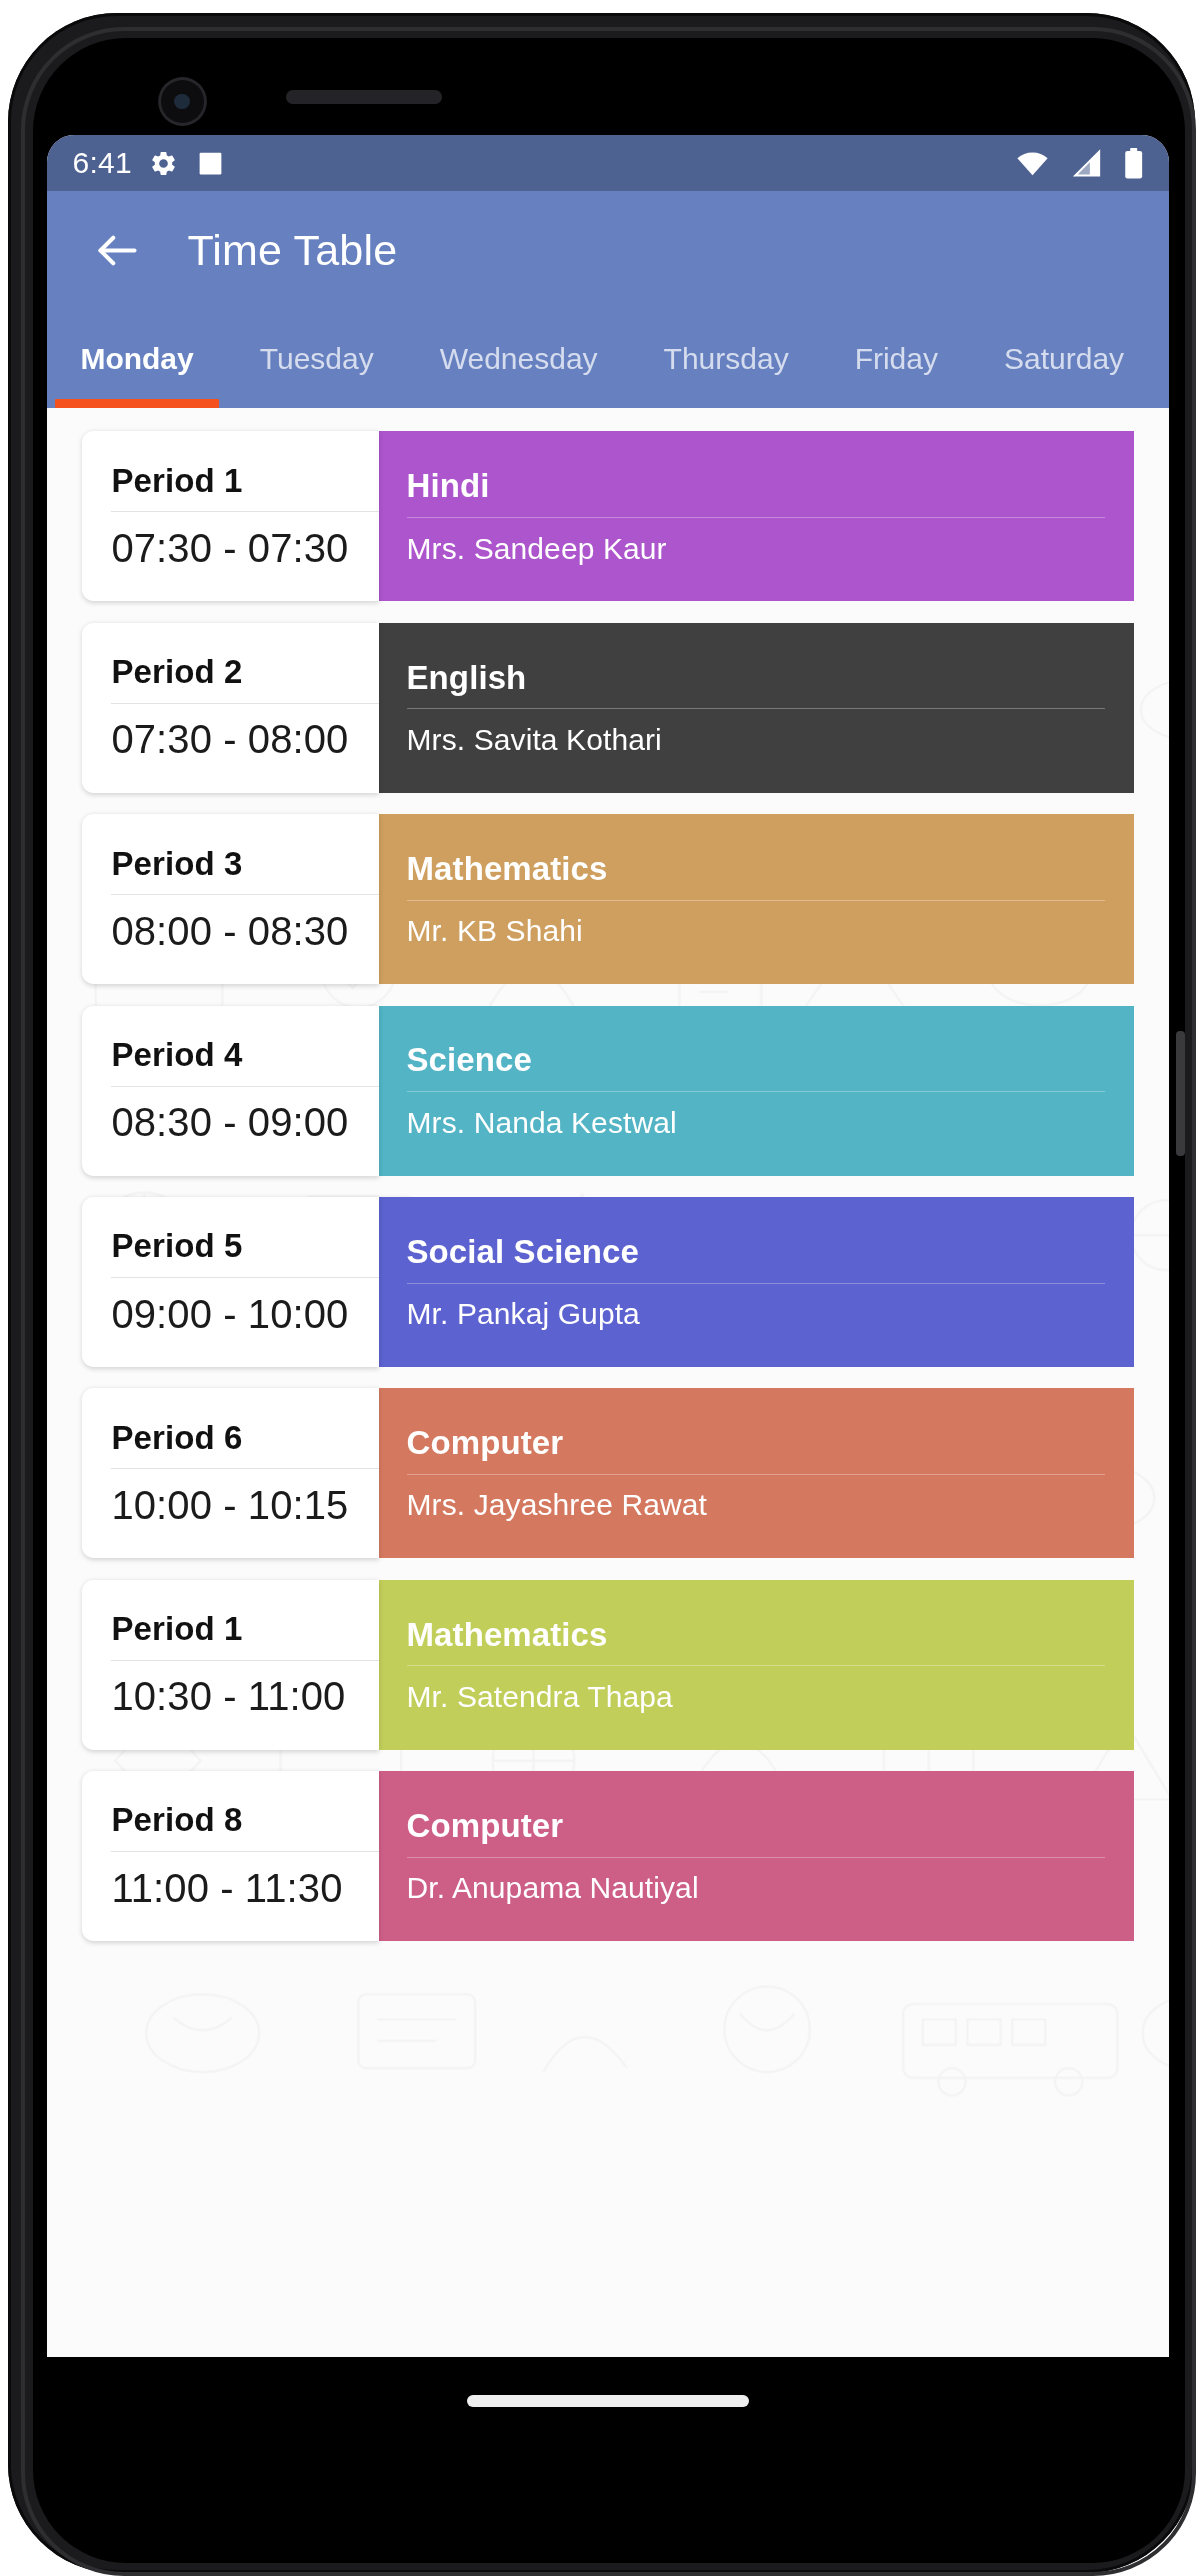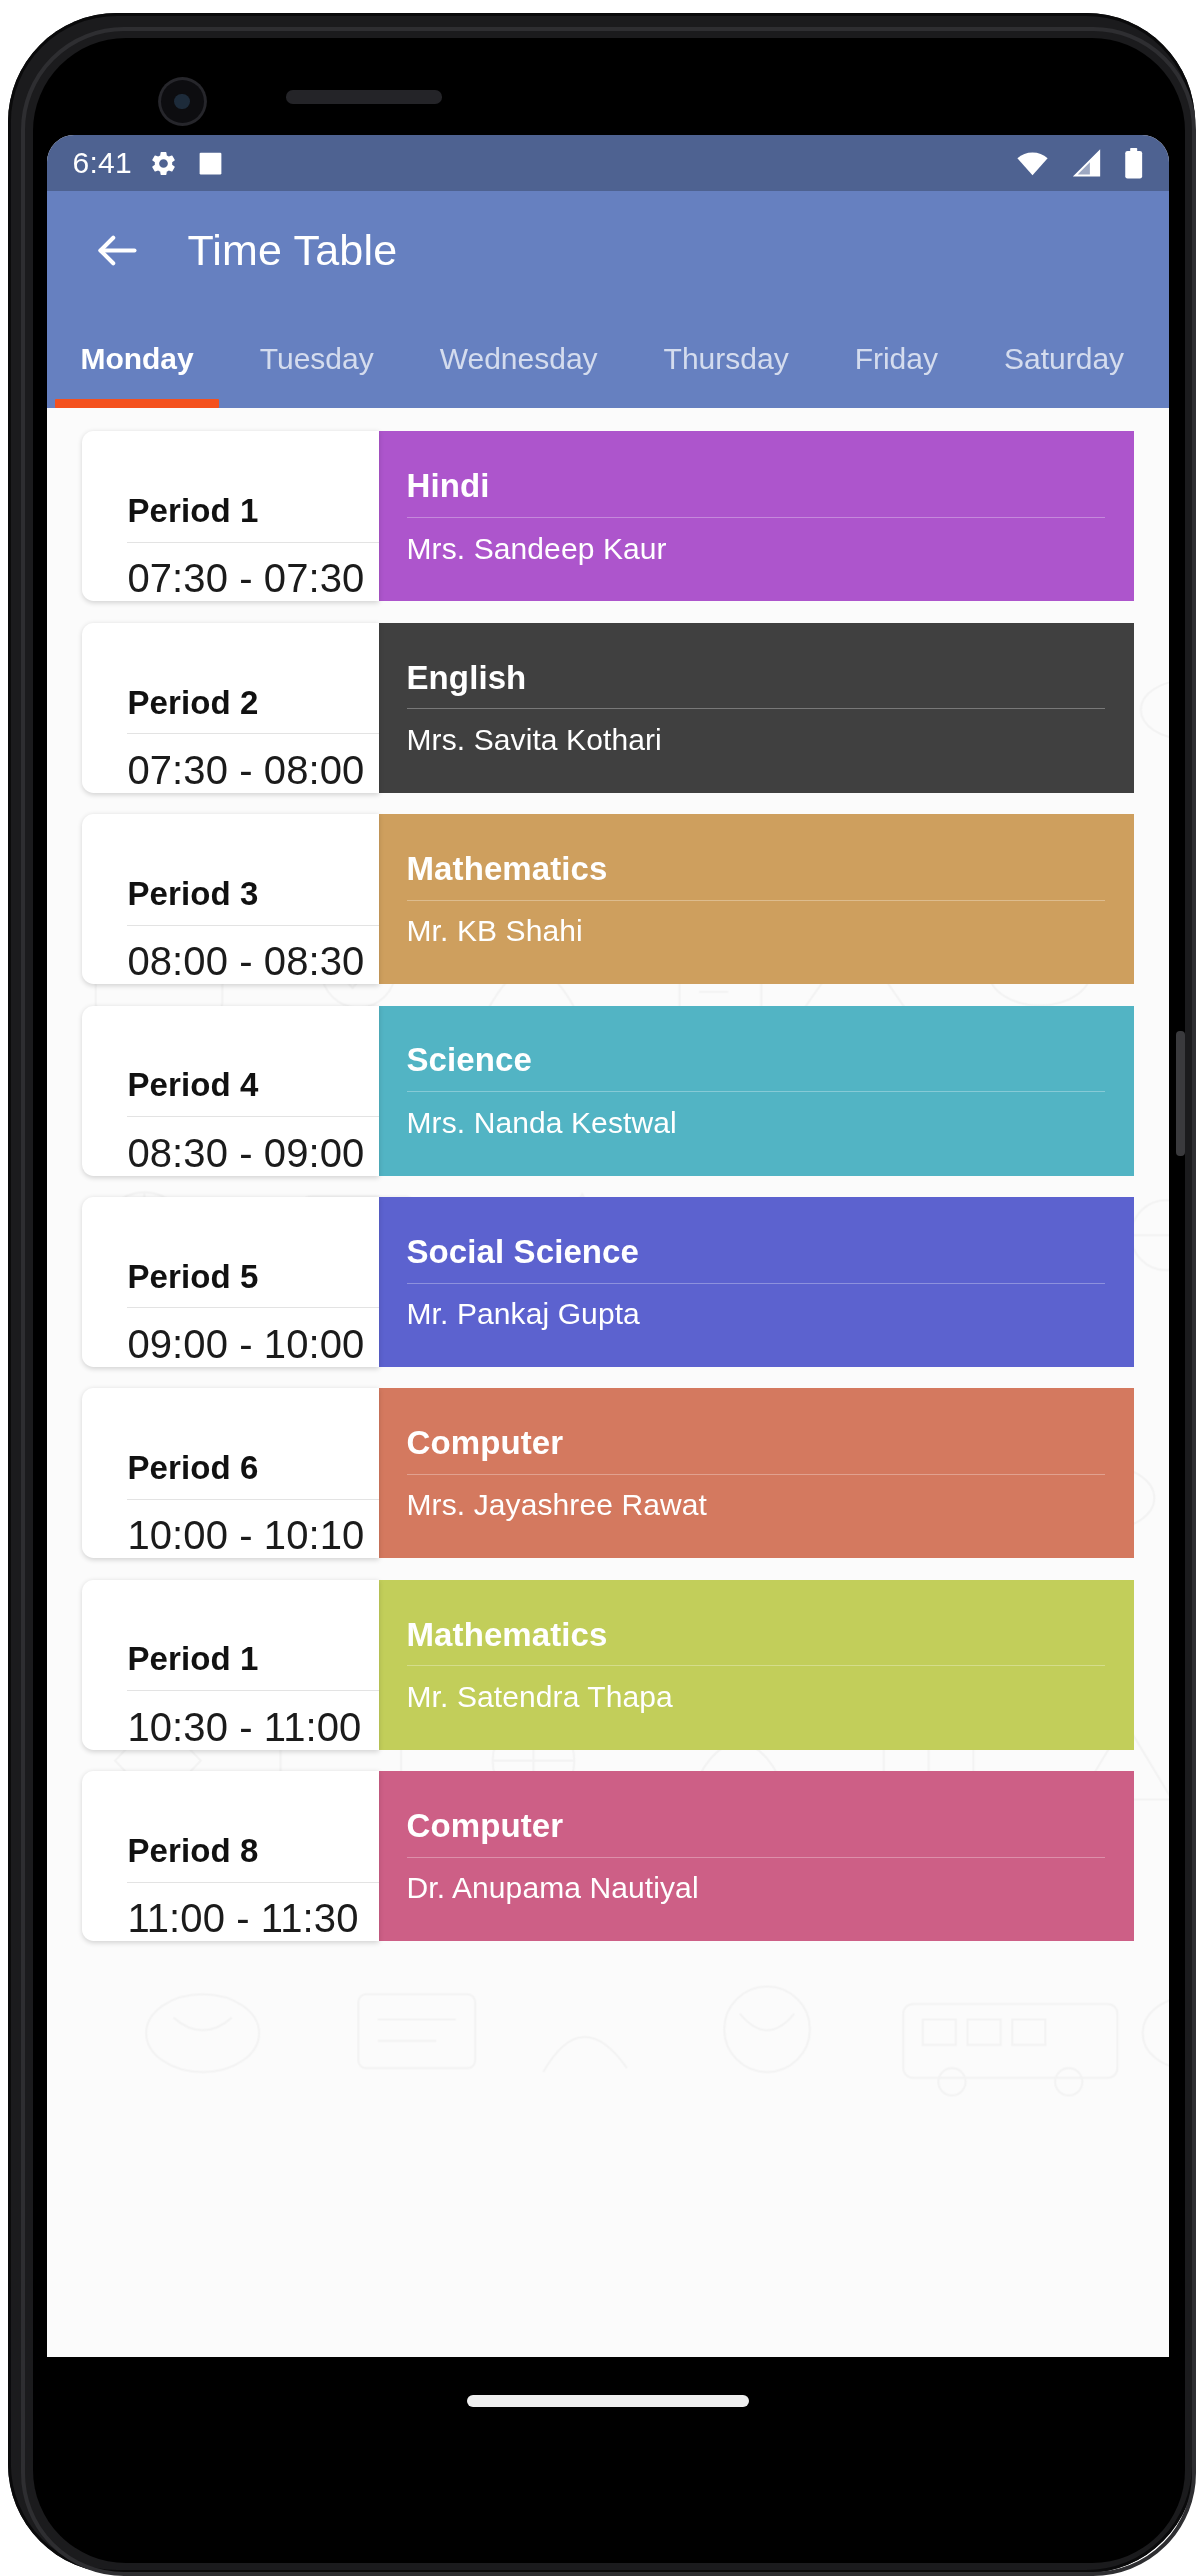--- a/index.html
+++ b/index.html
@@ -160,22 +160,22 @@
     align-items:stretch;
     min-height:170px;
     position:relative;
   }
   .period-left{
     flex:0 0 297px;
     background:#ffffff;
     border-radius:11.7px 0 0 11.7px;
     box-shadow:0 1.9px 4.9px rgba(0,0,0,.16);
     display:flex; flex-direction:column;
-    justify-content:flex-end;
-    padding:0 0 0 45px;
+    justify-content:center;
+    padding:0 0 0 29px;
     z-index:2;
   }
   .period-name{
     font-size:33px;
     font-weight:700;
     color:#111111;
     padding-bottom:11.7px;
     letter-spacing:0.1px;
   }
   .period-divider{
@@ -469,21 +469,21 @@
               <div class="period-right" style="background: rgb(92, 98, 207);">
                 <div class="subject-name">Social Science</div>
                 <div class="subject-divider"></div>
                 <div class="teacher-name">Mr. Pankaj Gupta</div>
               </div>
             </div>
             <div class="period-row">
               <div class="period-left">
                 <div class="period-name">Period 6</div>
                 <div class="period-divider"></div>
-                <div class="period-time">10:00 - 10:10</div>
+                <div class="period-time">10:00 - 10:15</div>
               </div>
               <div class="period-right" style="background: rgb(212, 121, 95);">
                 <div class="subject-name">Computer</div>
                 <div class="subject-divider"></div>
                 <div class="teacher-name">Mrs. Jayashree Rawat</div>
               </div>
             </div>
             <div class="period-row">
               <div class="period-left">
                 <div class="period-name">Period 1</div>

